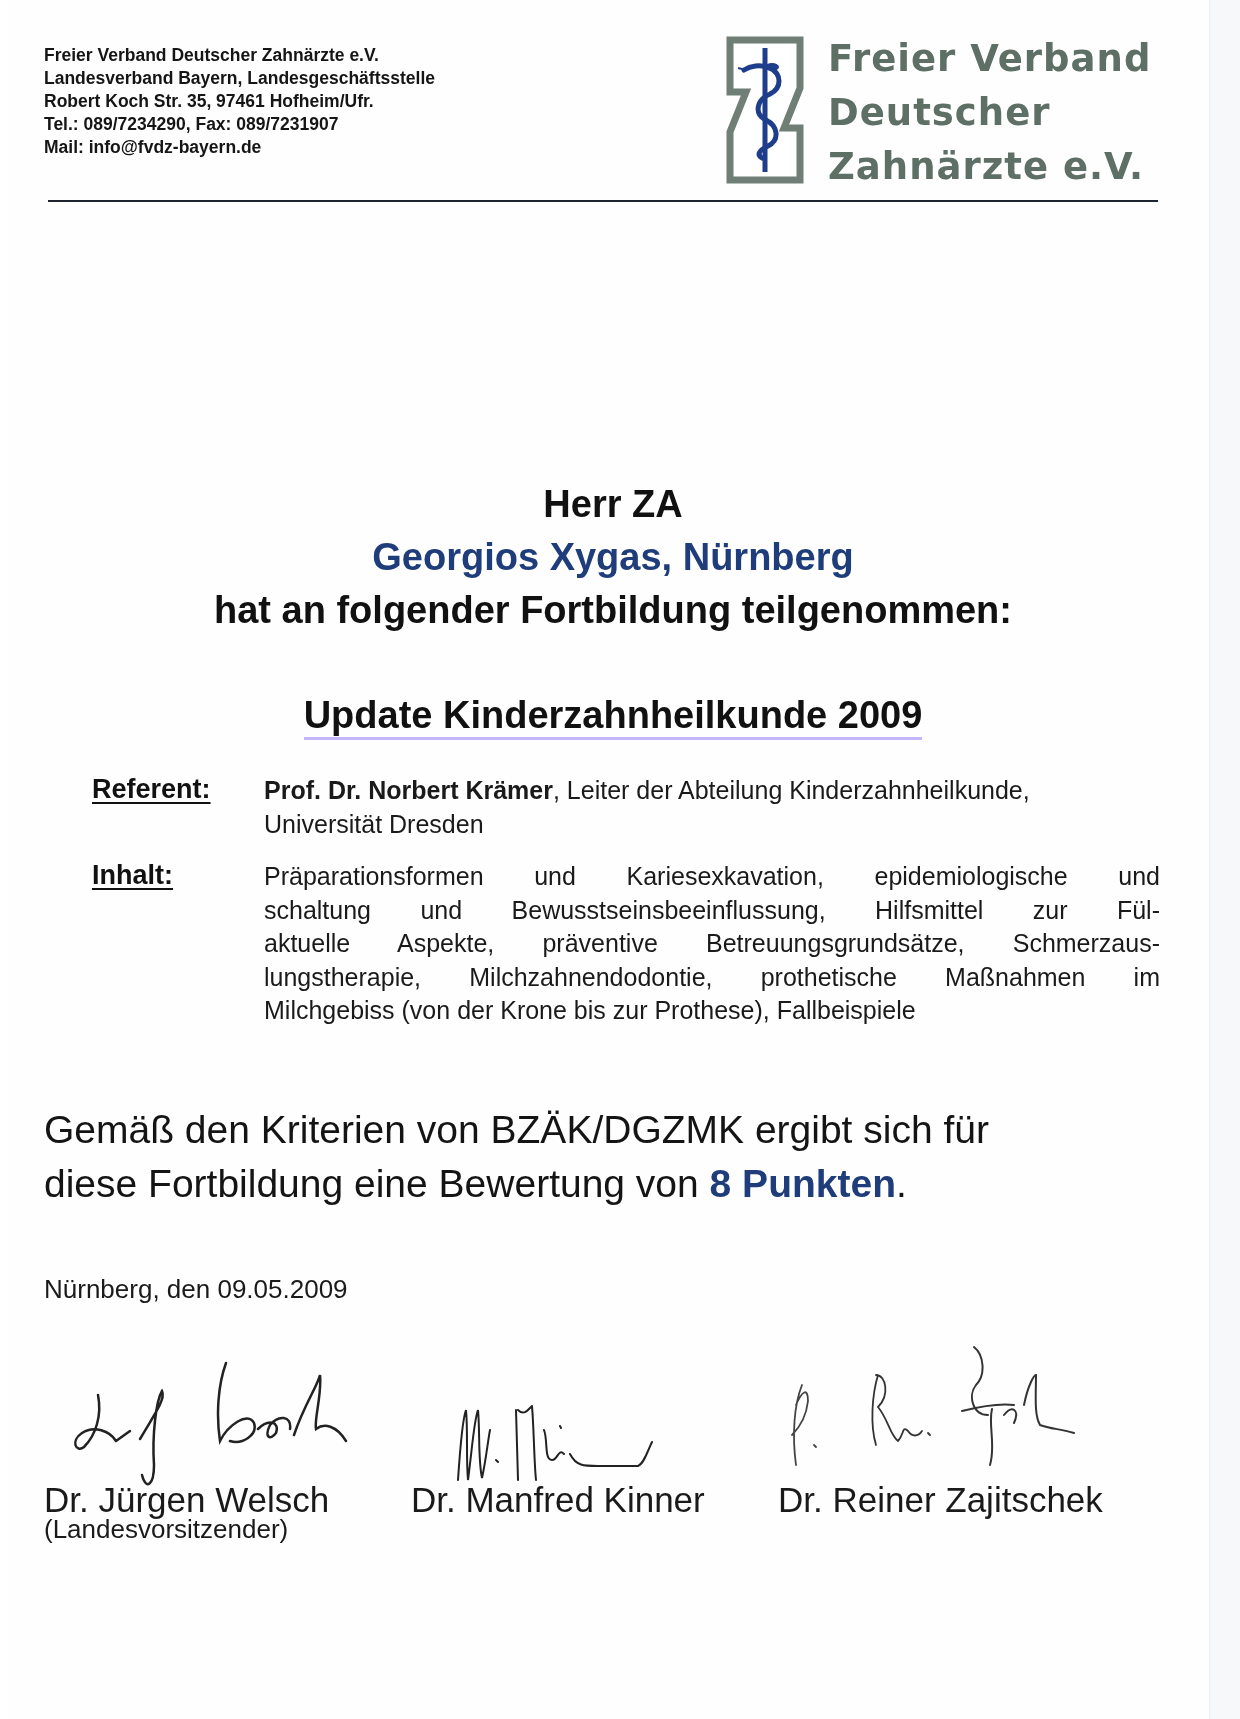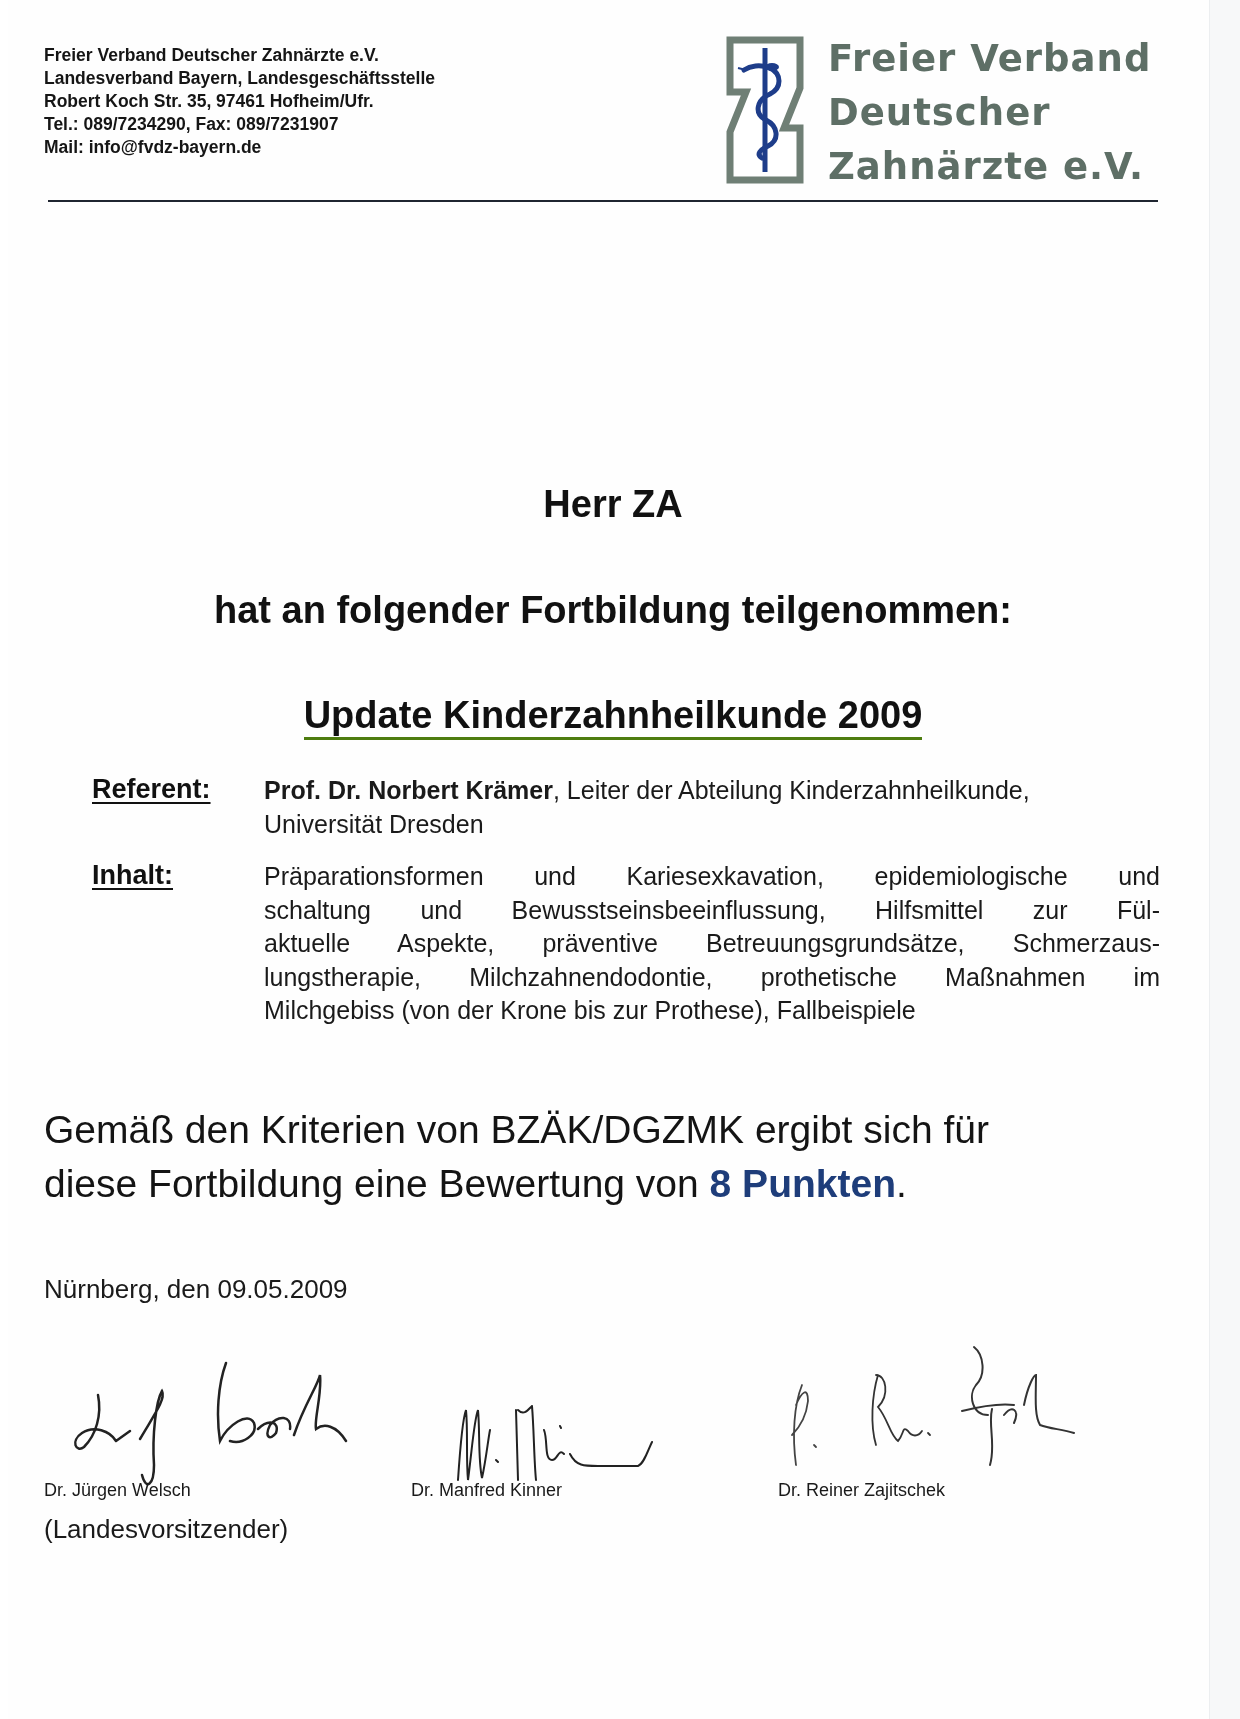--- a/index.html
+++ b/index.html
@@ -21,34 +21,34 @@
 
     .rule { position: absolute; left: 40px; top: 200px; width: 1110px; height: 2px; background: #1f2530; }
 
     .title { position: absolute; left: 0; width: 1210px; top: 262px; text-align: center; font-size: 84px; font-weight: bold; letter-spacing: 1px; color: #0a0a0a; }
 
     .center { position: absolute; left: 0; width: 1210px; text-align: center; font-weight: bold; white-space: nowrap; }
     .salutation { top: 483px; font-size: 38px; }
     .recipient { top: 536px; font-size: 38px; color: #1e3d7a; }
     .participated { top: 589px; font-size: 38px; }
     .course { top: 694px; font-size: 38px; }
-    .course span { border-bottom: 3px solid #4d7c0f; padding-bottom: 1px; }
+    .course span { border-bottom: 3px solid #c4b5fd; padding-bottom: 1px; }
 
     .label { position: absolute; left: 36px; font-size: 27px; font-weight: bold; text-decoration: underline; text-underline-offset: 4px; margin-left: 48px; }
     .val { position: absolute; left: 256px; width: 896px; font-size: 25px; line-height: 33.5px; color: #1a1a1a; }
     .justify { text-align: justify; }
     .justify-last { text-align-last: justify; }
 
     .points { position: absolute; left: 36px; top: 1103px; font-size: 39px; line-height: 54px; color: #141414; }
     .points .hl { color: #1e3d7a; font-weight: bold; }
 
     .date { position: absolute; left: 36px; top: 1274px; font-size: 26px; color: #1a1a1a; }
 
     .sig { position: absolute; }
-    .sig-name { position: absolute; font-size: 18px; white-space: nowrap; color: #1a1a1a; }
+    .sig-name { position: absolute; font-size: 35px; white-space: nowrap; color: #1a1a1a; }
     .sig-role { position: absolute; font-size: 26px; white-space: nowrap; color: #1a1a1a; }
   </style>
 </head>
 <body>
 
 <div class="page">
 
   <div class="addr">
     <div>Freier Verband Deutscher Zahnärzte e.V.</div>
     <div>Landesverband Bayern, Landesgeschäftsstelle</div>
@@ -69,20 +69,21 @@
       <div>Freier Verband</div>
       <div>Deutscher</div>
       <div>Zahnärzte e.V.</div>
     </div>
   </div>
 
   <div class="rule"></div>
 
 
   <div class="center salutation">Herr ZA</div>
+  <div class="center recipient">Georgios Xygas, Nürnberg</div>
   <div class="center participated">hat an folgender Fortbildung teilgenommen:</div>
   <div class="center course">
     <span>Update Kinderzahnheilkunde 2009</span>
   </div>
 
   <div class="label" style="top:774px;">Referent:</div>
   <div class="val" style="top:774px;">
     <div><b>Prof. Dr. Norbert Krämer</b><span>, Leiter der Abteilung Kinderzahnheilkunde,</span></div>
     <div>Universität Dresden</div>
   </div>

